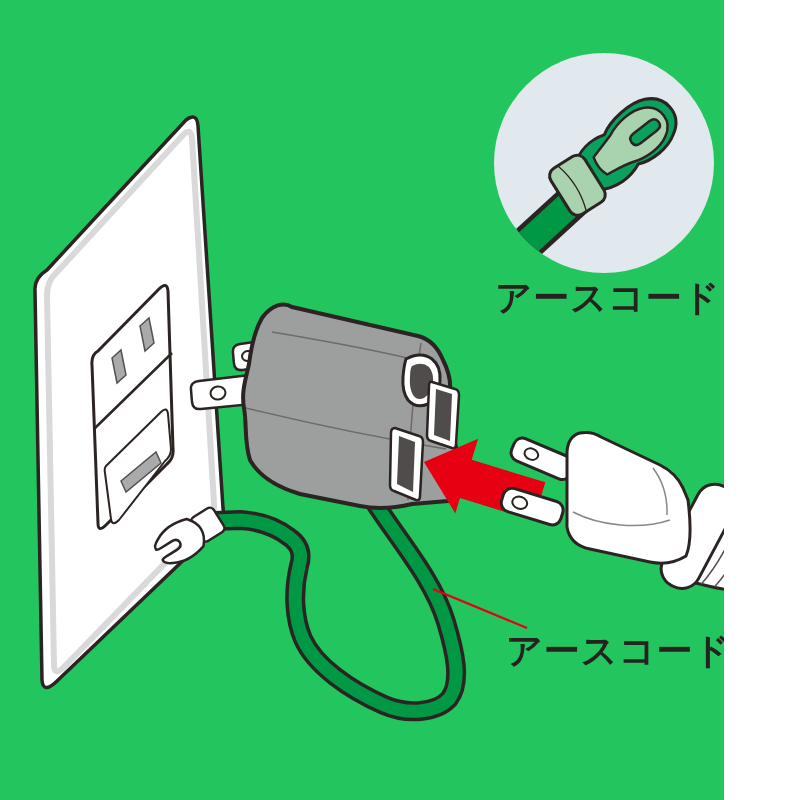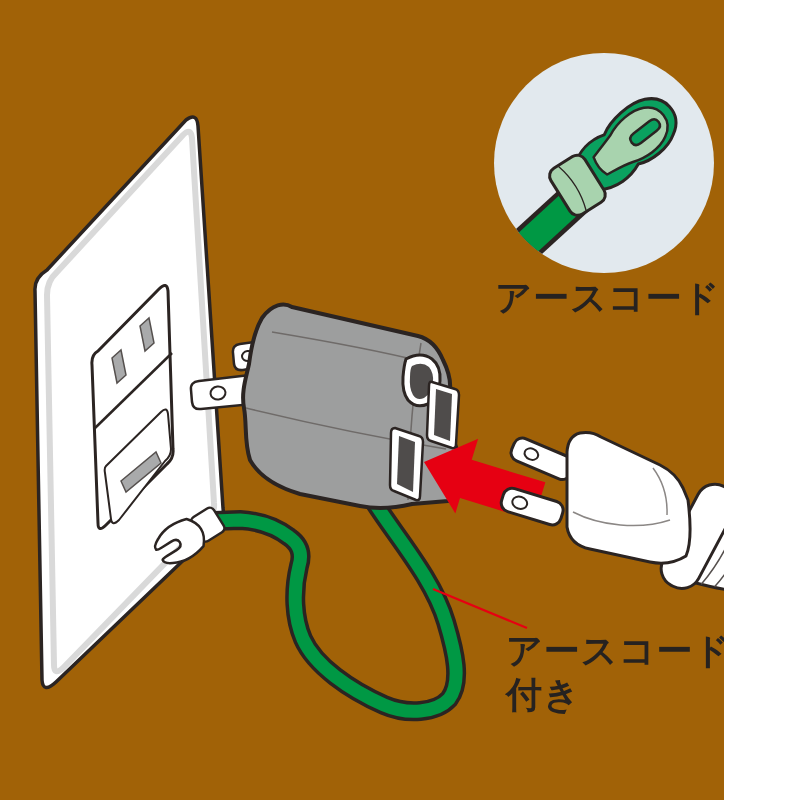--- a/index.html
+++ b/index.html
@@ -2,21 +2,21 @@
 <html style="--cord_green: #009844; --terminal_green: #0aa15f; --cover_green: #a8d3ae; --adapter_gray: #9d9e9e; --slot_dark: #4f4c4b; --arrow_red: #e60012; --leader_red: #e60012; --inset_bg: #e2e9ee; --outline_ink: #2b2422; --text_ink: #262220; --plate_band_gray: #d9d9d9; --outlet_slot_gray: #a9aaab;"><head>
 <meta charset="utf-8">
 <style>
   :root{
     --cord_green:#009844; --terminal_green:#0aa15f; --cover_green:#a8d3ae;
     --adapter_gray:#9d9e9e; --slot_dark:#4f4c4b; --arrow_red:#e60012;
     --leader_red:#e60012; --inset_bg:#e2e9ee; --outline_ink:#2b2422;
     --text_ink:#262220; --plate_band_gray:#d9d9d9; --outlet_slot_gray:#a9aaab;
   }
   html,body{margin:0;padding:0;background:#fff;}
-  .stage{position:relative;width:724px;height:800px;background:#a16207;overflow:hidden;
+  .stage{position:relative;width:724px;height:800px;background:#22c55e;overflow:hidden;
          font-family:Liberation Sans, sans-serif;}
   svg{position:absolute;left:0;top:0;}
   .ink   {stroke:var(--outline_ink);}
   .f-white{fill:#ffffff;}
   .f-gray {fill:var(--adapter_gray);}
   .f-slot {fill:var(--slot_dark);}
   .f-oslot{fill:var(--outlet_slot_gray);stroke:#55504e;stroke-width:1.5;}
   .f-red  {fill:var(--arrow_red);}
   .s-green{stroke:var(--cord_green);}
   .f-dgreen{fill:var(--terminal_green);}
@@ -128,15 +128,14 @@
     </g>
 
     <line x1="433" y1="589" x2="527" y2="628" stroke="var(--leader_red)" stroke-width="2.2"></line>
   </svg>
 
   <div class="caption" id="inset-caption">
     <div>アースコード</div>
   </div>
   <div class="caption" id="cord-caption">
     <div>アースコード</div>
-    <div>付き</div>
   </div>
 </div>
 
 </body></html>

